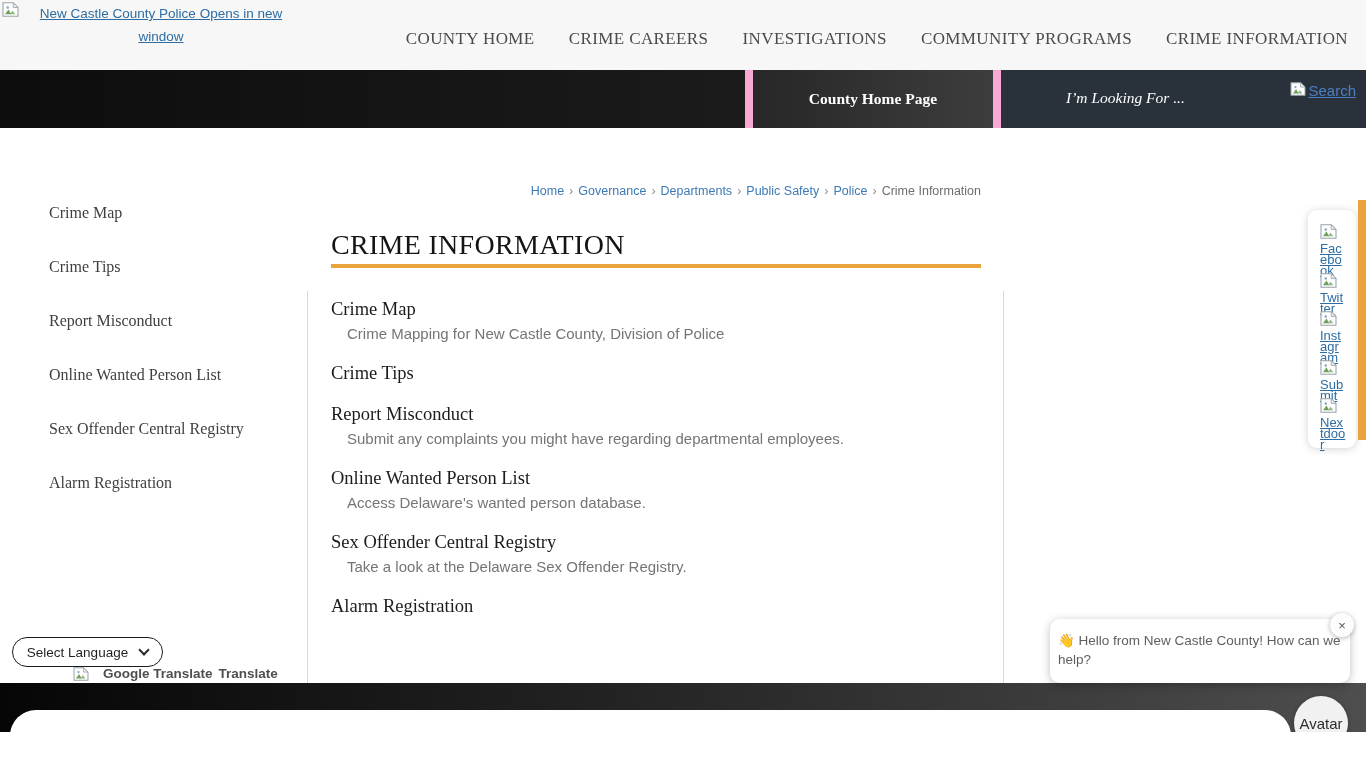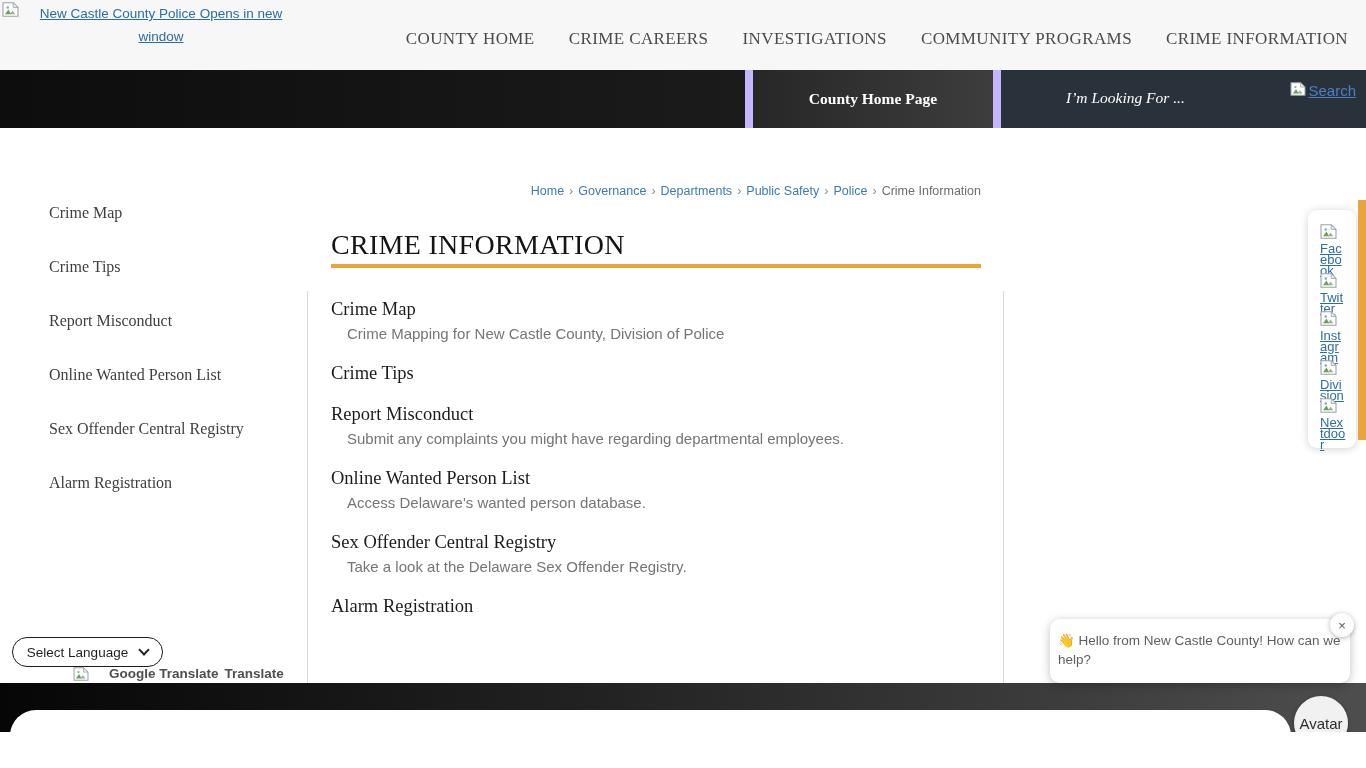--- a/index.html
+++ b/index.html
@@ -1,17 +1,17 @@
 <!DOCTYPE html>
 <html><head>
 <meta charset="utf-8">
 <style>
   * { margin:0; padding:0; box-sizing:border-box; }
   body { font-family:"Liberation Sans", sans-serif; background:#fff; }
-  .screen { position:relative; width:1366px; height:732px; overflow:hidden; background:#c4b5fd; }
+  .screen { position:relative; width:1366px; height:732px; overflow:hidden; background:#f9a8d4; }
 
   
   .header { position:absolute; left:0; top:0; width:1366px; height:70px; background:#f7f7f7; }
   .logo-block { position:absolute; left:18px; top:2px; width:286px; text-align:center; }
   .logo-link { font-size:13.5px; color:#2d6da3; text-decoration:underline; line-height:23px; cursor:pointer; }
   .hdr-broken { position:absolute; left:2px; top:2px; }
 
   .main-nav { position:absolute; right:18px; top:29px; display:flex; gap:34px;align-items:center; }
   .main-nav .nav-item { font-family:"Liberation Serif", serif; font-size:17px; color:#4a4a4a; letter-spacing:0.4px; cursor:pointer; white-space:nowrap; }
 
@@ -49,21 +49,21 @@
   .social-panel { position:absolute; left:1308px; top:210px; width:48px; height:238px; background:#ffffff; border-radius:9px; box-shadow:0 1px 8px rgba(0,0,0,0.18); padding:14px 0 0 12px; z-index:5; }
   .social-item { margin-bottom:-3px; cursor:pointer; }
   .social-label { display:block; width:26px; font-size:13px; line-height:11px; color:#2d6da3; text-decoration:underline; word-break:break-all; }
   .scrollbar { position:absolute; left:1358px; top:200px; width:8px; height:240px; background:#e9a43d; z-index:6; cursor:pointer; }
 
   
   .lang-select { position:absolute; left:12px; top:637px; width:151px; height:30px; border:1px solid #1b1b1b; border-radius:15px; background:#ffffff; display:flex; align-items:center; justify-content:center; gap:12px; cursor:pointer; }
   .lang-select .lang-label { font-size:13.5px; color:#1f1f1f; }
   .chev { width:8px; height:8px; border-right:2px solid #2a2a2a; border-bottom:2px solid #2a2a2a; transform:rotate(45deg); margin-top:-4px; }
   .gt-row { position:absolute; left:73px; top:666px; display:flex; align-items:center; z-index:1; }
-  .gt-row .gt-text { font-size:13.5px; color:#4f4f4f; font-weight:bold; margin-left:20px; }
+  .gt-row .gt-text { font-size:13.5px; color:#4f4f4f; font-weight:bold; margin-left:14px; }
   .gt-row .gt-link { font-size:13.5px; color:#4f4f4f; font-weight:bold; margin-left:6px; cursor:pointer; }
 
   
   .footer { position:absolute; left:0; top:683px; width:1366px; height:85px; background:linear-gradient(to right,#060606,#232323 45%,#4e4e4e 100%); z-index:2; }
   .chat-input { position:absolute; left:10px; top:27px; width:1281px; height:58px; background:#ffffff; border-radius:26px 26px 0 0; cursor:text; }
   .avatar { position:absolute; left:1294px; top:13px; width:54px; height:54px; border-radius:50%; background:#f1f1f1; box-shadow:0 1px 4px rgba(0,0,0,0.3); display:flex; align-items:center; justify-content:center; font-size:15px; color:#2e2e2e; cursor:pointer; }
 
   .chat-bubble { position:absolute; left:1050px; top:619px; width:300px; min-height:64px; background:#ffffff; border-radius:10px; box-shadow:0 2px 10px rgba(0,0,0,0.25); padding:13px 8px; z-index:4; }
   .chat-bubble .bubble-text { font-size:13.5px; color:#5f5f5f; line-height:1.4; }
   .chat-close { position:absolute; left:1330px; top:613px; width:24px; height:24px; border-radius:50%; background:#fdfdfd; box-shadow:0 1px 5px rgba(0,0,0,0.3); display:flex; align-items:center; justify-content:center; font-size:13px; color:#555; z-index:5; cursor:pointer; }
@@ -209,21 +209,21 @@
     <div class="social-item">
       <span class="broken-img">
         <svg width="17" height="15" viewBox="0 0 24 22">
             <path d="M1 1 h15 l7 7 v13 h-22 z" fill="#fdfdfd" stroke="#9aa4ab" stroke-width="1.6"></path>
             <path d="M16 1 l7 7 h-7 z" fill="#e8edf0" stroke="#9aa4ab" stroke-width="1.2"></path>
             <path d="M4 18 l5-7 4 7 z" fill="#6f9e5c"></path>
             <path d="M11 18 l4-5 4 5 z" fill="#8fb97e"></path>
             <circle cx="8" cy="8" r="1.8" fill="#7fa6c4"></circle>
           </svg>
       </span>
-      <span class="social-label">Division</span>
+      <span class="social-label">Submit</span>
     </div>
     <div class="social-item">
       <span class="broken-img">
         <svg width="17" height="15" viewBox="0 0 24 22">
             <path d="M1 1 h15 l7 7 v13 h-22 z" fill="#fdfdfd" stroke="#9aa4ab" stroke-width="1.6"></path>
             <path d="M16 1 l7 7 h-7 z" fill="#e8edf0" stroke="#9aa4ab" stroke-width="1.2"></path>
             <path d="M4 18 l5-7 4 7 z" fill="#6f9e5c"></path>
             <path d="M11 18 l4-5 4 5 z" fill="#8fb97e"></path>
             <circle cx="8" cy="8" r="1.8" fill="#7fa6c4"></circle>
           </svg>

